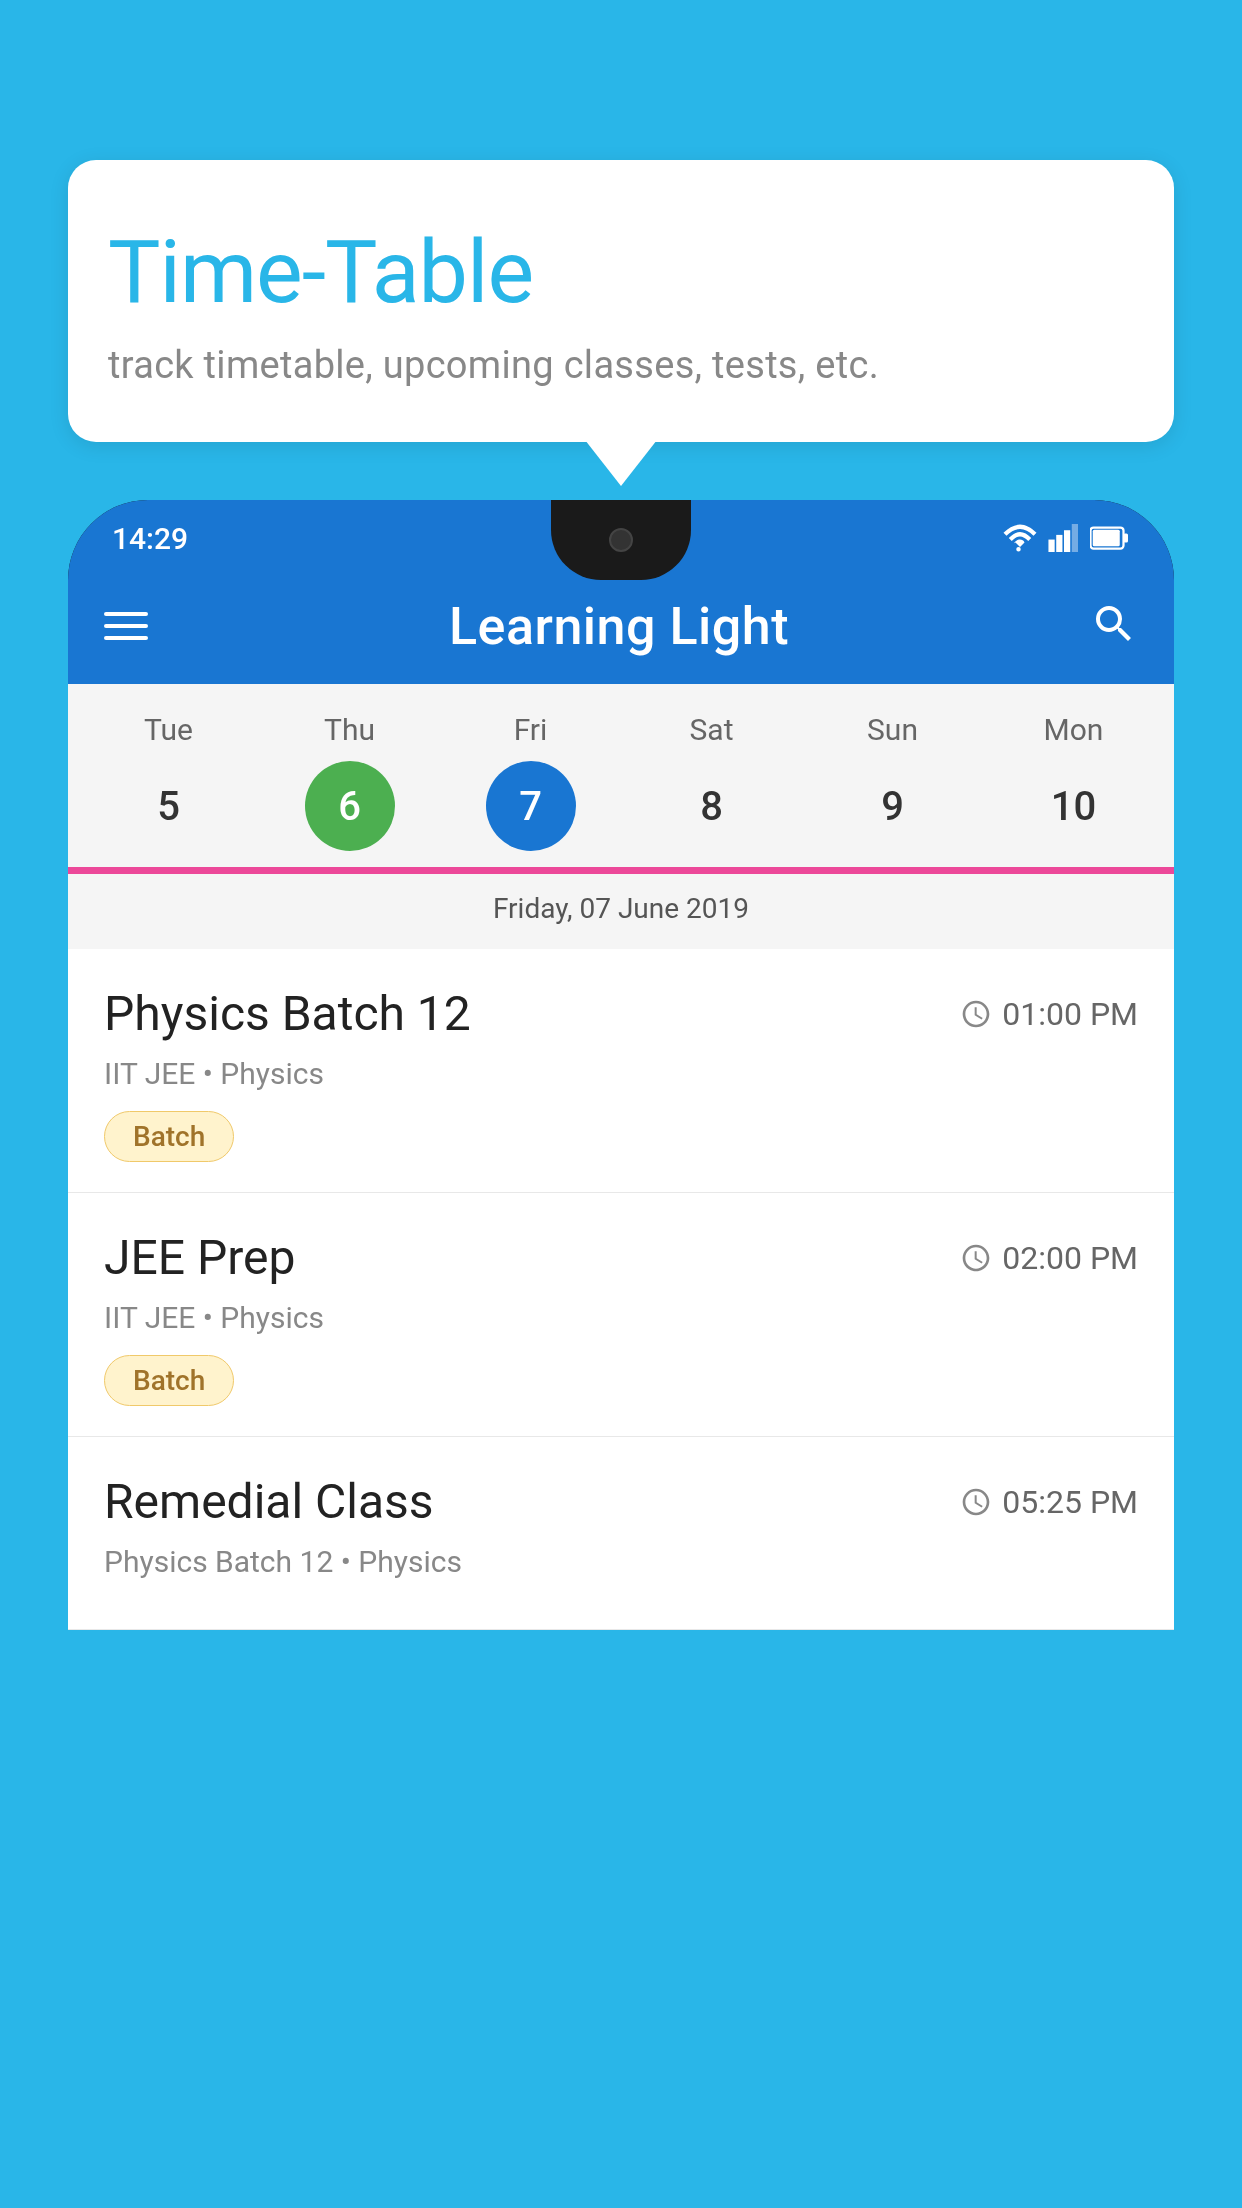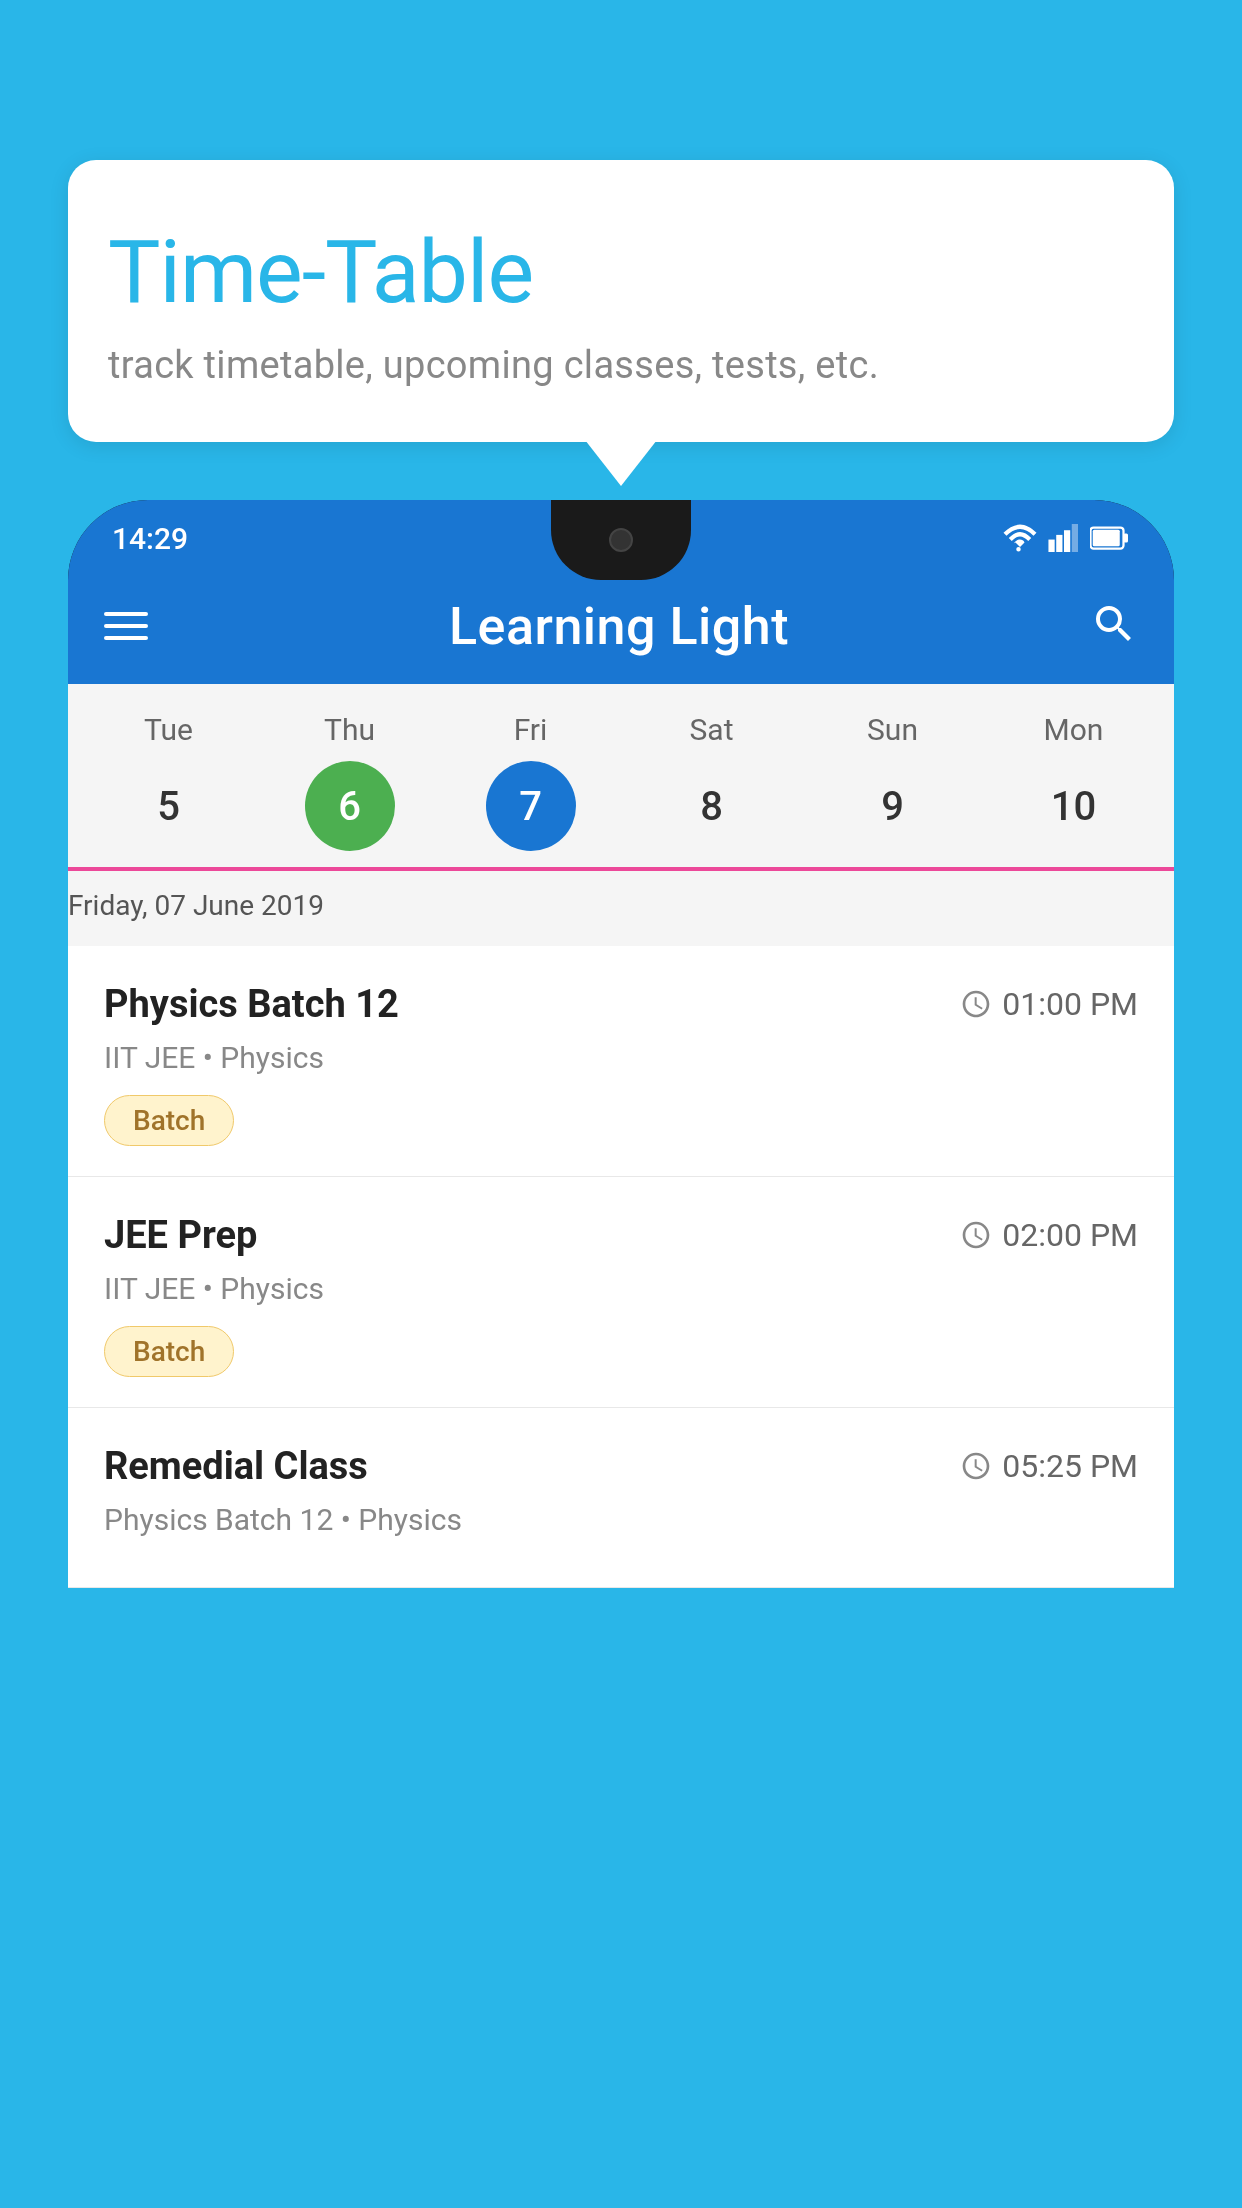--- a/index.html
+++ b/index.html
@@ -201,24 +201,25 @@
       background: #4CAF50;
       color: white;
     }
 
     .day-num.selected {
       background: #1976D2;
       color: white;
     }
 
     .date-label {
+      text-align: center;
       font-size: 28px;
       color: #555;
       padding: 18px 0 24px;
-      border-top: 4px solid #ec4899;
+      border-top: 7px solid #ec4899;
       margin-top: 8px;
     }
 
     
     .schedule-list {
       background: white;
     }
 
     .schedule-item {
       padding: 36px 36px 30px;
@@ -226,22 +227,22 @@
     }
 
     .item-header {
       display: flex;
       justify-content: space-between;
       align-items: center;
       margin-bottom: 14px;
     }
 
     .item-title {
-      font-size: 38px;
-      font-weight: 700;
+      font-size: 48px;
+      font-weight: 400;
       color: #222;
     }
 
     .item-time {
       display: flex;
       align-items: center;
       gap: 10px;
       color: #666;
       font-size: 32px;
     }

